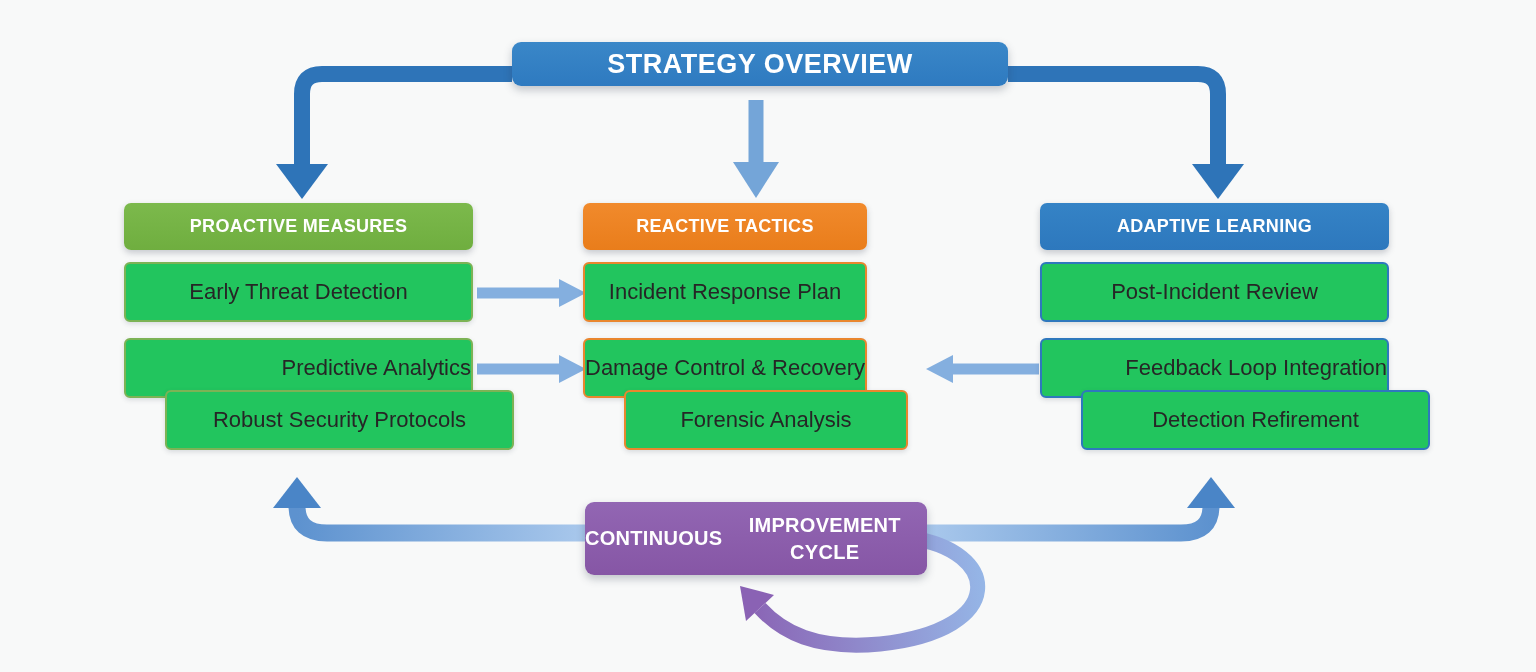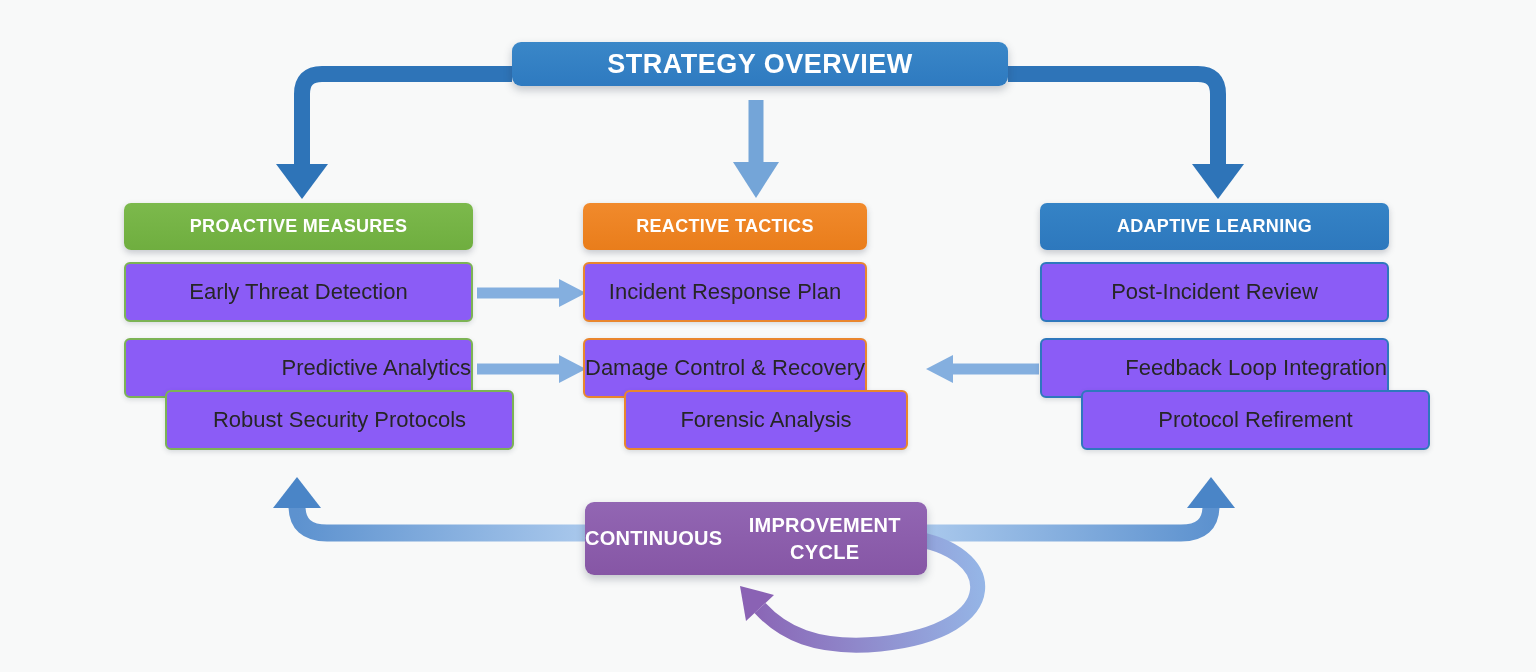--- a/index.html
+++ b/index.html
@@ -22,21 +22,21 @@
   .header {
     height:47px; border-radius:7px; color:#ffffff;
     font-size:18px; font-weight:bold; letter-spacing:0.3px;
     box-shadow:0 3px 6px rgba(50,60,80,0.25);
   }
   .hdr-green  { background:linear-gradient(180deg,#7cb94c 0%,#6fae3f 100%); }
   .hdr-orange { background:linear-gradient(180deg,#f18a2c 0%,#e97d1b 100%); }
   .hdr-blue   { background:linear-gradient(180deg,#3583c6 0%,#2d78bd 100%); }
 
   .item {
-    height:60px; background:#8b5cf6; border-radius:6px;
+    height:60px; background:#22c55e; border-radius:6px;
     font-size:22px; color:#262626;
     box-shadow:0 2px 5px rgba(50,60,80,0.16);
   }
   .bd-green  { border:2.5px solid #7cb355; }
   .bd-orange { border:2.5px solid #e9862e; }
   .bd-blue   { border:2.5px solid #2e78bd; }
 
   .col-left  { left:124px;  width:349px; }
   .col-mid   { left:583px;  width:284px; }
   .col-right { left:1040px; width:349px; }
@@ -164,21 +164,21 @@
   <div class="box header hdr-blue col-right row-hdr">
     <span>ADAPTIVE LEARNING</span>
   </div>
   <div class="box item bd-blue col-right row-1">
     <span>Post-Incident Review</span>
   </div>
   <div class="box item bd-blue col-right row-2">
     <span>Feedback Loop Integration</span>
   </div>
   <div class="box item bd-blue col-right row-3">
-    <span>Protocol Refirement</span>
+    <span>Detection Refirement</span>
   </div>
 
   <div class="box cycle-box">
     <span>CONTINUOUS</span>
     <span>IMPROVEMENT CYCLE</span>
   </div>
 
 </div>
 
 </body></html>

